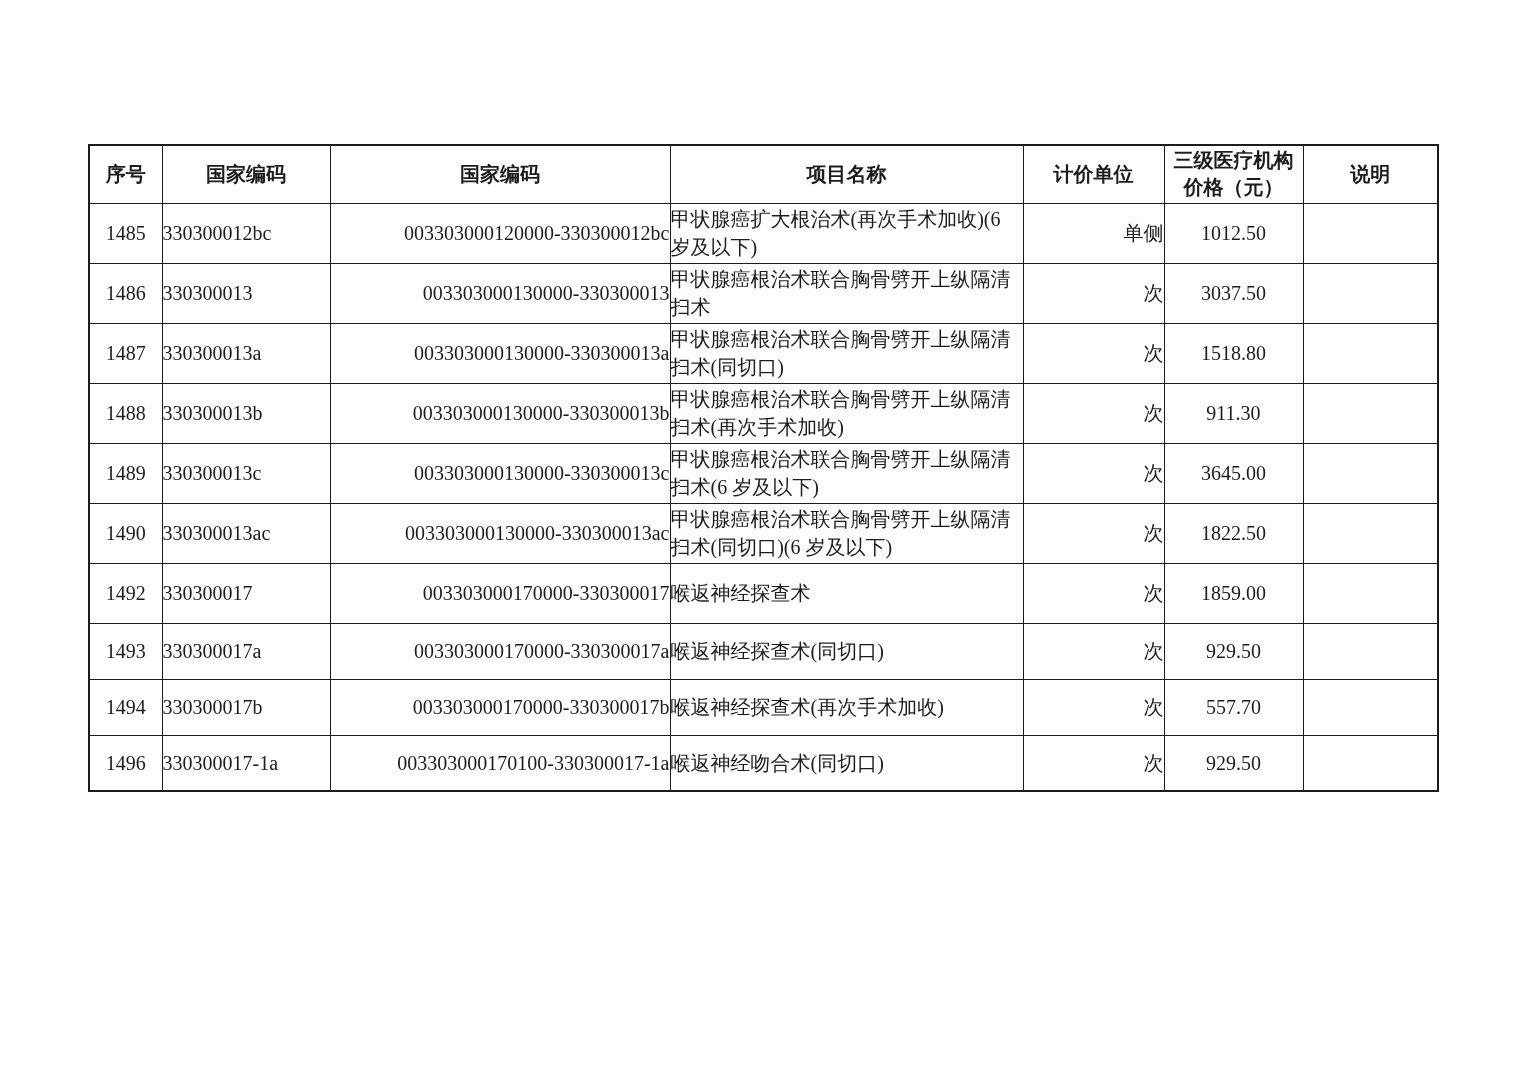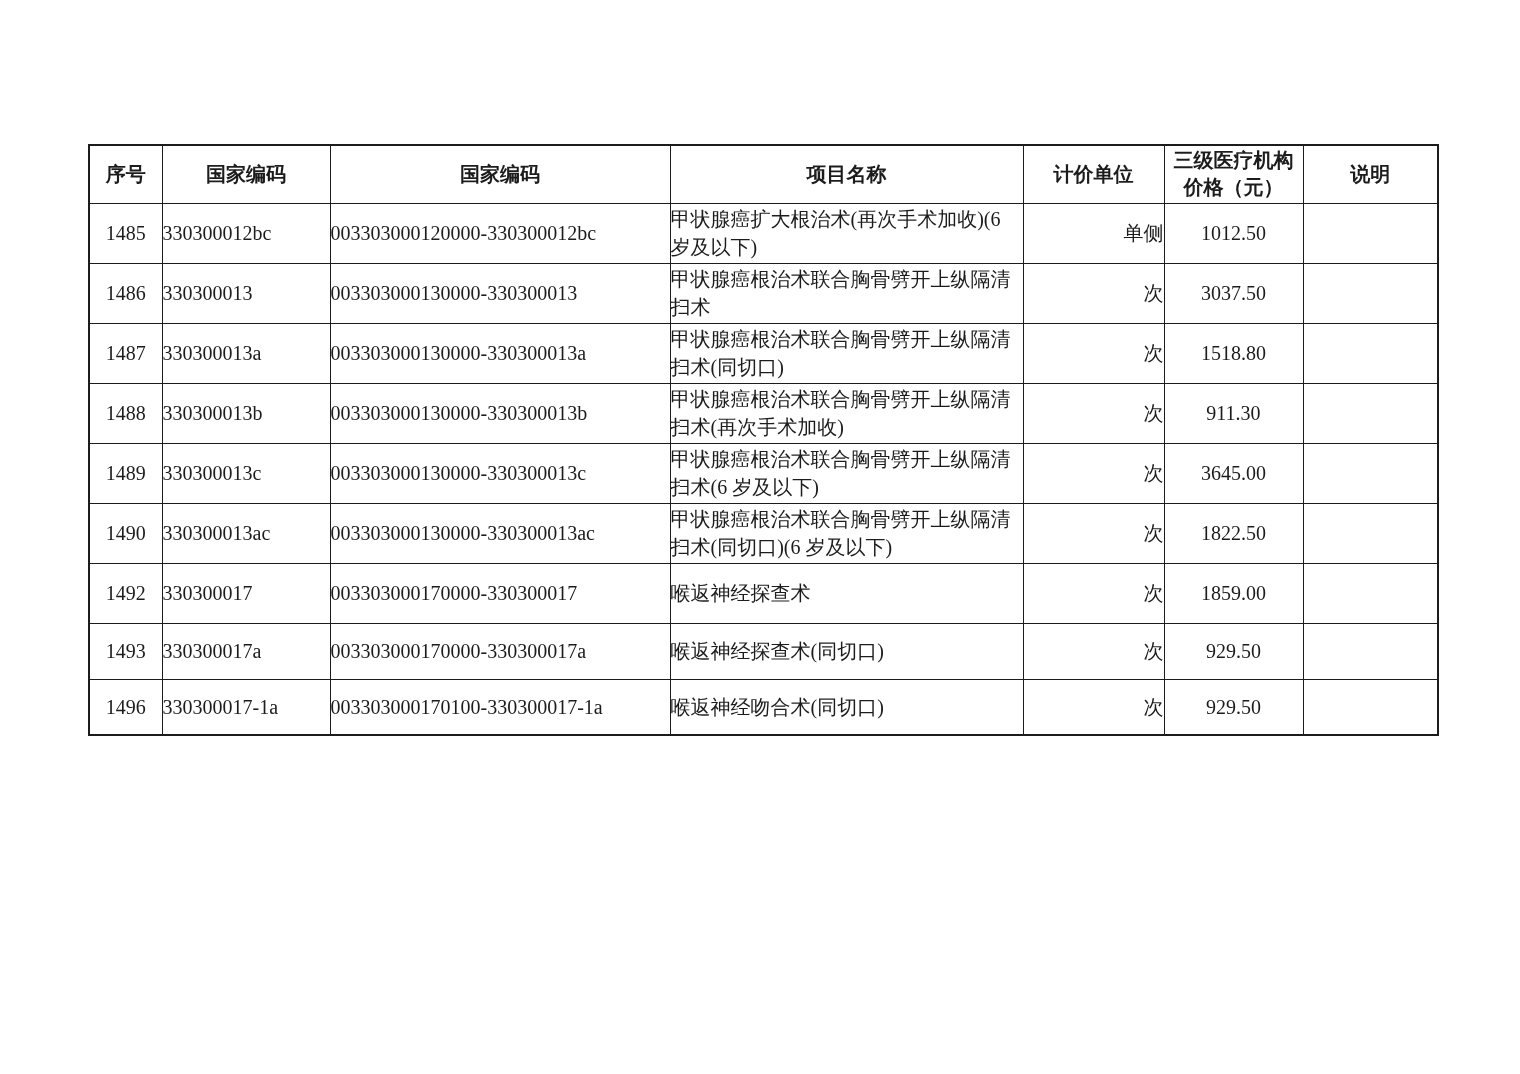--- a/index.html
+++ b/index.html
@@ -42,21 +42,21 @@
     text-align: center;
     white-space: pre-line;
     line-height: 27px;
   }
   td {
     font-size: 20px;
     line-height: 28px;
   }
   td.c-seq   { text-align: center; }
   td.c-code  { text-align: left; padding-left: 3px; margin-left: 48px; }
-  td.c-ncode { text-align: left; padding-left: 3px; }
+  td.c-ncode { text-align: right; padding-left: 3px; }
   td.c-name  { text-align: left; padding-left: 4px; padding-right: 4px; }
   td.c-unit  { text-align: right; }
   td.c-price { text-align: center; }
   td.c-note  { text-align: center; }
   .page-number {
     position: absolute;
     left: 1278px;
     top: 928px;
     font-size: 23px;
     letter-spacing: 1px;
@@ -158,20 +158,29 @@
         <tr>
     <td class="c-seq">1493</td>
     <td class="c-code">330300017a</td>
     <td class="c-ncode">003303000170000-330300017a</td>
     <td class="c-name">喉返神经探查术(同切口)</td>
     <td class="c-unit">次</td>
     <td class="c-price">929.50</td>
     <td class="c-note"></td>
   </tr>
         <tr>
+    <td class="c-seq">1494</td>
+    <td class="c-code">330300017b</td>
+    <td class="c-ncode">003303000170000-330300017b</td>
+    <td class="c-name">喉返神经探查术(再次手术加收)</td>
+    <td class="c-unit">次</td>
+    <td class="c-price">557.70</td>
+    <td class="c-note"></td>
+  </tr>
+        <tr>
     <td class="c-seq">1496</td>
     <td class="c-code">330300017-1a</td>
     <td class="c-ncode">003303000170100-330300017-1a</td>
     <td class="c-name">喉返神经吻合术(同切口)</td>
     <td class="c-unit">次</td>
     <td class="c-price">929.50</td>
     <td class="c-note"></td>
   </tr>
       </tbody>
   </table>

